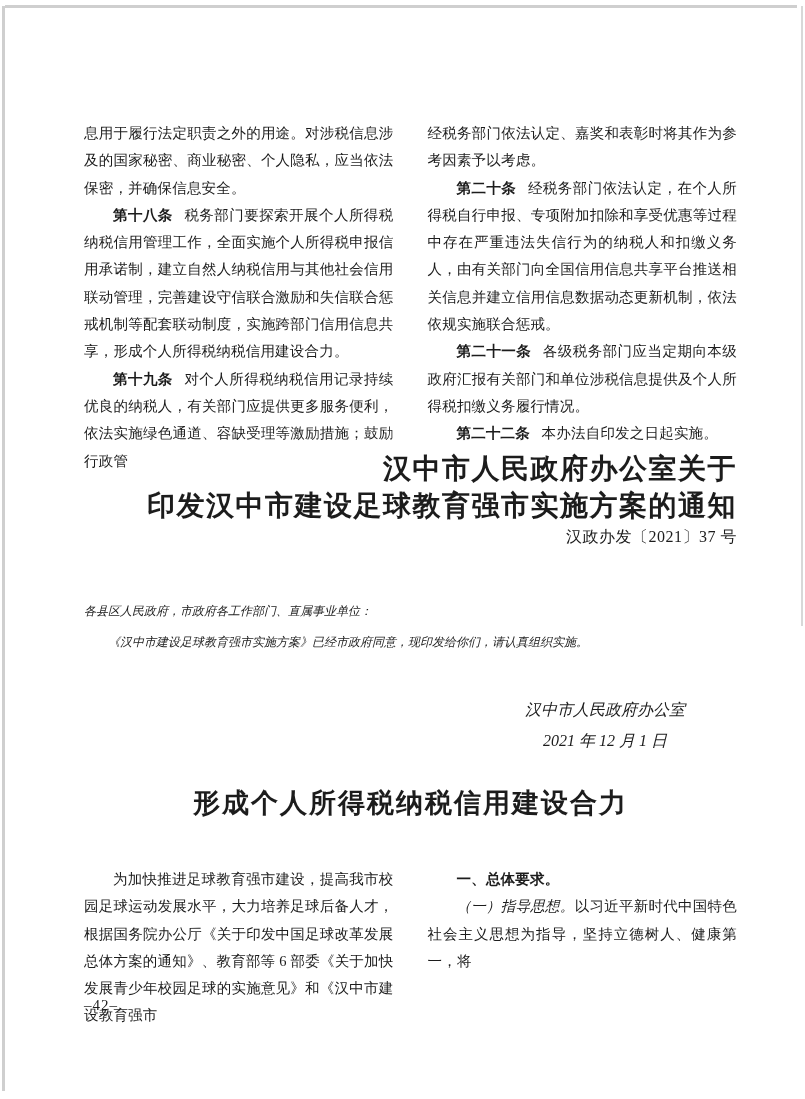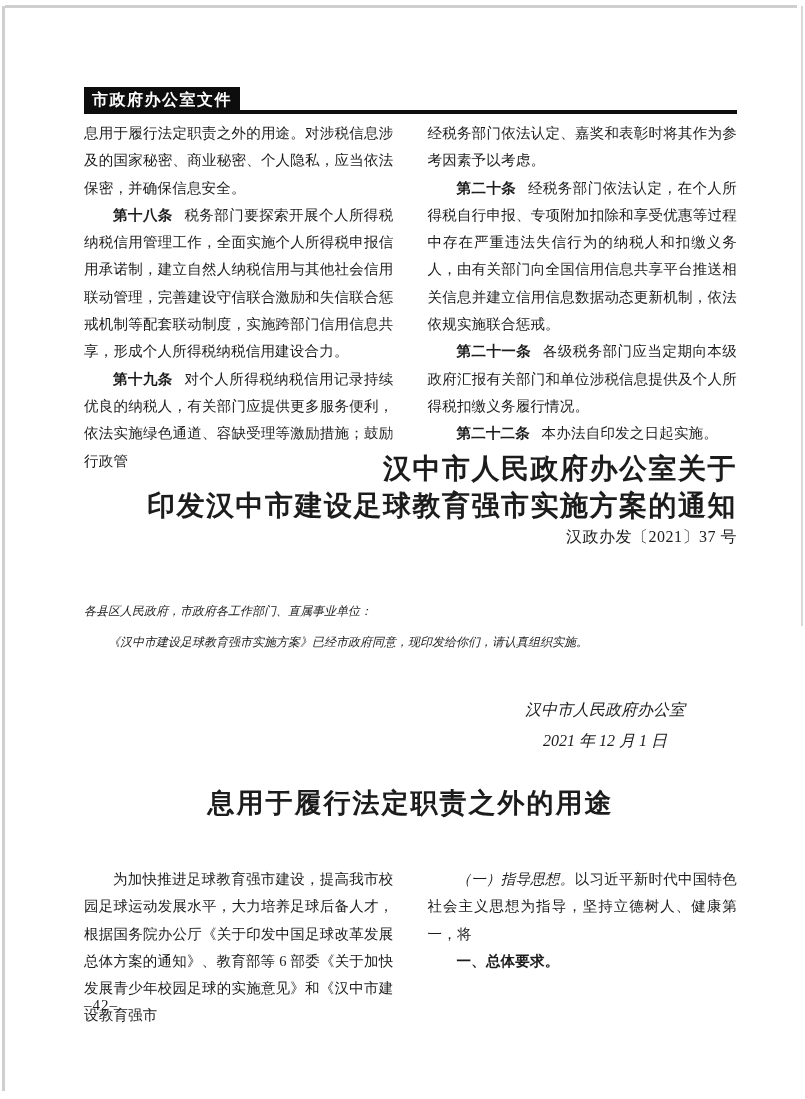--- a/index.html
+++ b/index.html
@@ -76,24 +76,20 @@
 </style>
 </head>
 <body>
 
 <div class="page">
 
   <div class="edge edge-left"></div>
   <div class="edge edge-top"></div>
   <div class="edge edge-right"></div>
 
-  <div class="header">
-    <span class="header-label">市政府办公室文件</span>
-    <div class="header-rule"></div>
-  </div>
 
   <div class="cols cols1">
     <div class="col">
       <p class="para"><span>息用于履行法定职责之外的用途。对涉税信息涉及的国家秘密、商业秘密、个人隐私，应当依法保密，并确保信息安全。</span></p>
       <p class="para ind"><span class="lead">第十八条</span><span>税务部门要探索开展个人所得税纳税信用管理工作，全面实施个人所得税申报信用承诺制，建立自然人纳税信用与其他社会信用联动管理，完善建设守信联合激励和失信联合惩戒机制等配套联动制度，实施跨部门信用信息共享，形成个人所得税纳税信用建设合力。</span></p>
       <p class="para ind"><span class="lead">第十九条</span><span>对个人所得税纳税信用记录持续优良的纳税人，有关部门应提供更多服务便利，依法实施绿色通道、容缺受理等激励措施；鼓励行政管</span></p>
     </div>
     <div class="col">
       <p class="para"><span>经税务部门依法认定、嘉奖和表彰时将其作为参考因素予以考虑。</span></p>
       <p class="para ind"><span class="lead">第二十条</span><span>经税务部门依法认定，在个人所得税自行申报、专项附加扣除和享受优惠等过程中存在严重违法失信行为的纳税人和扣缴义务人，由有关部门向全国信用信息共享平台推送相关信息并建立信用信息数据动态更新机制，依法依规实施联合惩戒。</span></p>
@@ -111,27 +107,27 @@
   <div class="notice-body kai">
     <p class="para">各县区人民政府，市政府各工作部门、直属事业单位：</p>
     <p class="para ind">《汉中市建设足球教育强市实施方案》已经市政府同意，现印发给你们，请认真组织实施。</p>
   </div>
 
   <div class="signature kai">
     <div>汉中市人民政府办公室</div>
     <div>2021 年 12 月 1 日</div>
   </div>
 
-  <div class="plan-title">息用于履行法定职责之外的用途</div>
+  <div class="plan-title">形成个人所得税纳税信用建设合力</div>
 
   <div class="cols cols2">
     <div class="col">
       <p class="para ind"><span>为加快推进足球教育强市建设，提高我市校园足球运动发展水平，大力培养足球后备人才，根据国务院办公厅《关于印发中国足球改革发展总体方案的通知》、教育部等 6 部委《关于加快发展青少年校园足球的实施意见》和《汉中市建设教育强市</span></p>
     </div>
     <div class="col">
+      <p class="para ind"><span class="lead nogap">一、总体要求。</span><span></span></p>
       <p class="para ind"><span class="lead kai-lead nogap">（一）指导思想。</span><span>以习近平新时代中国特色社会主义思想为指导，坚持立德树人、健康第一，将</span></p>
-      <p class="para ind"><span class="lead nogap">一、总体要求。</span><span></span></p>
     </div>
   </div>
 
   <div class="page-number">–42–</div>
 
 </div>
 
 </body></html>

